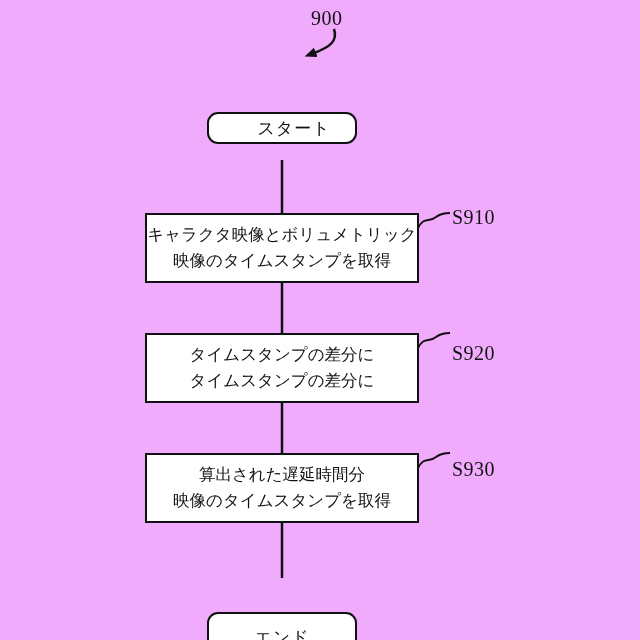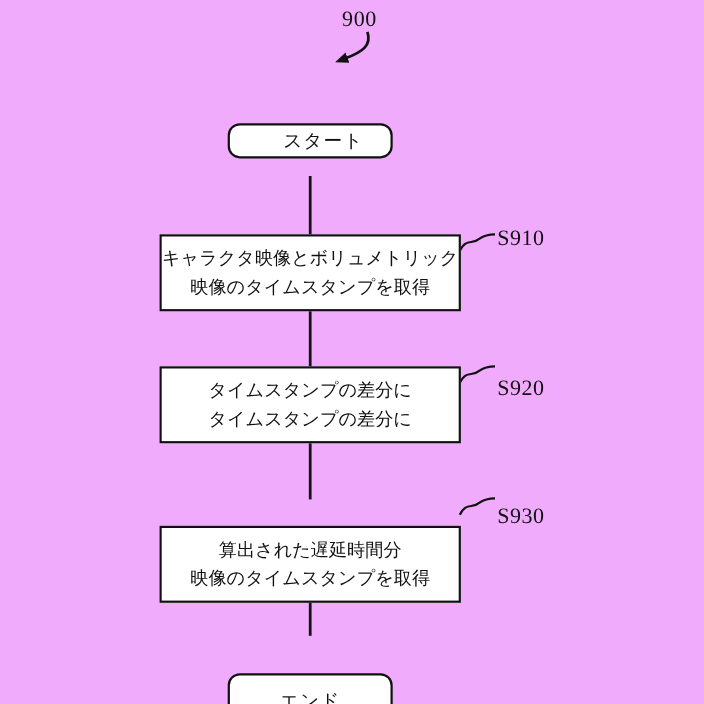--- a/index.html
+++ b/index.html
@@ -49,21 +49,21 @@
   .process {
     left: 145px;
     width: 274px;
     height: 70px;
     font-size: 16.5px;
     font-weight: 500;
     line-height: 1.55;
   }
   .process.s910 { top: 213px; }
   .process.s920 { top: 333px; }
-  .process.s930 { top: 478px; }
+  .process.s930 { top: 453px; }
   .step-label {
     position: absolute;
     left: 452px;
     font-size: 20px;
     letter-spacing: 0.5px;
   }
   .step-label.s910 { top: 206px; }
   .step-label.s920 { top: 326px; margin-top: 16px; }
   .step-label.s930 { top: 446px; margin-top: 12px; }
 </style>

